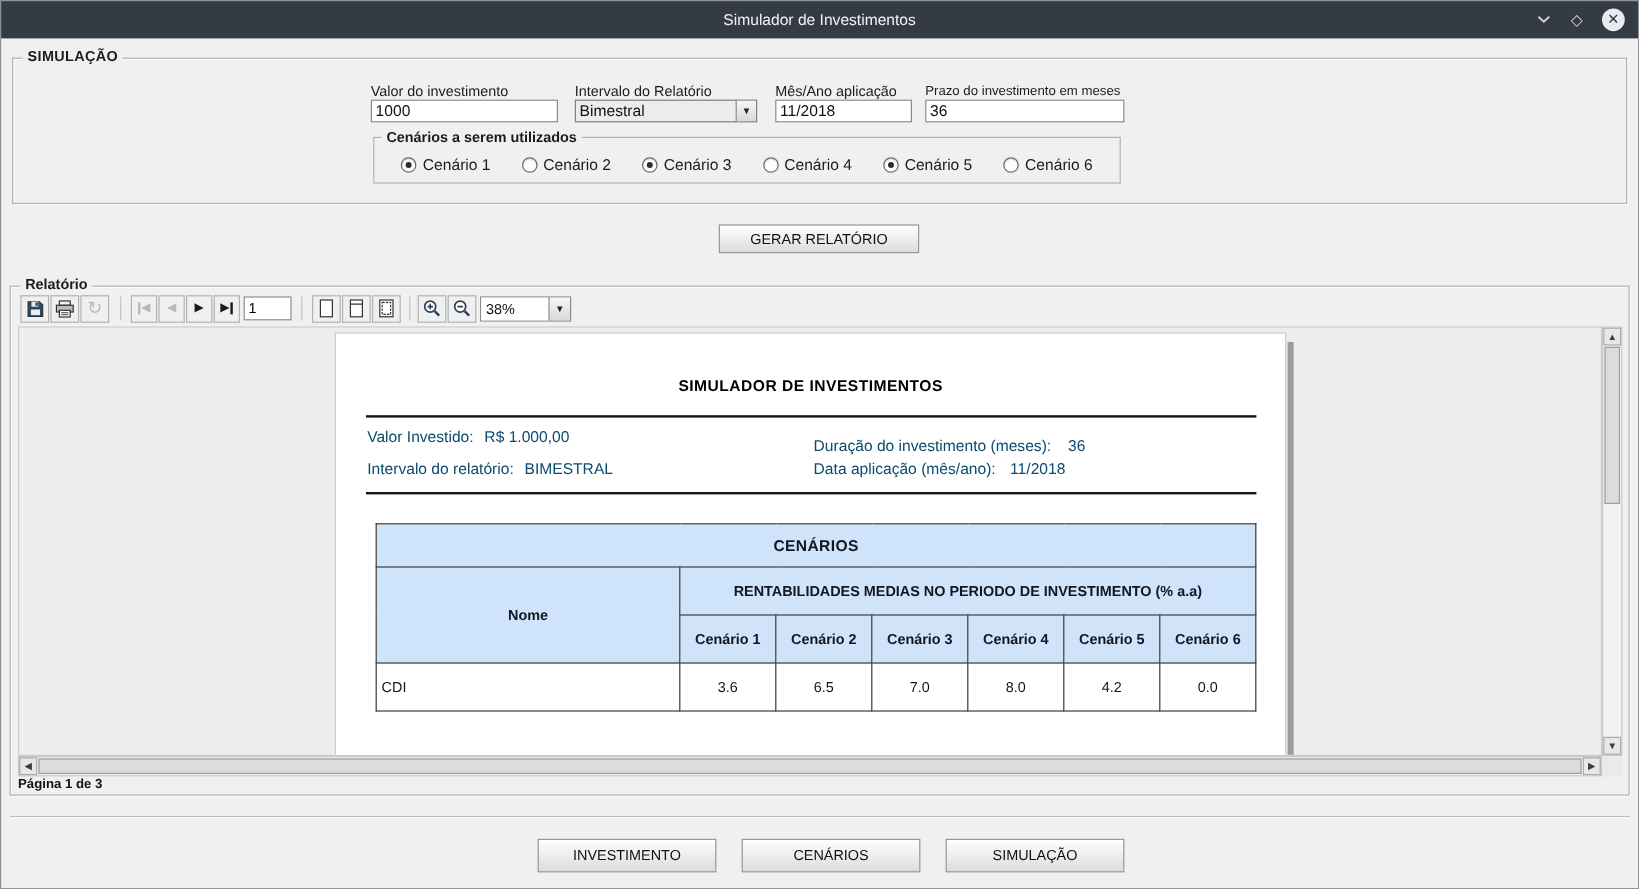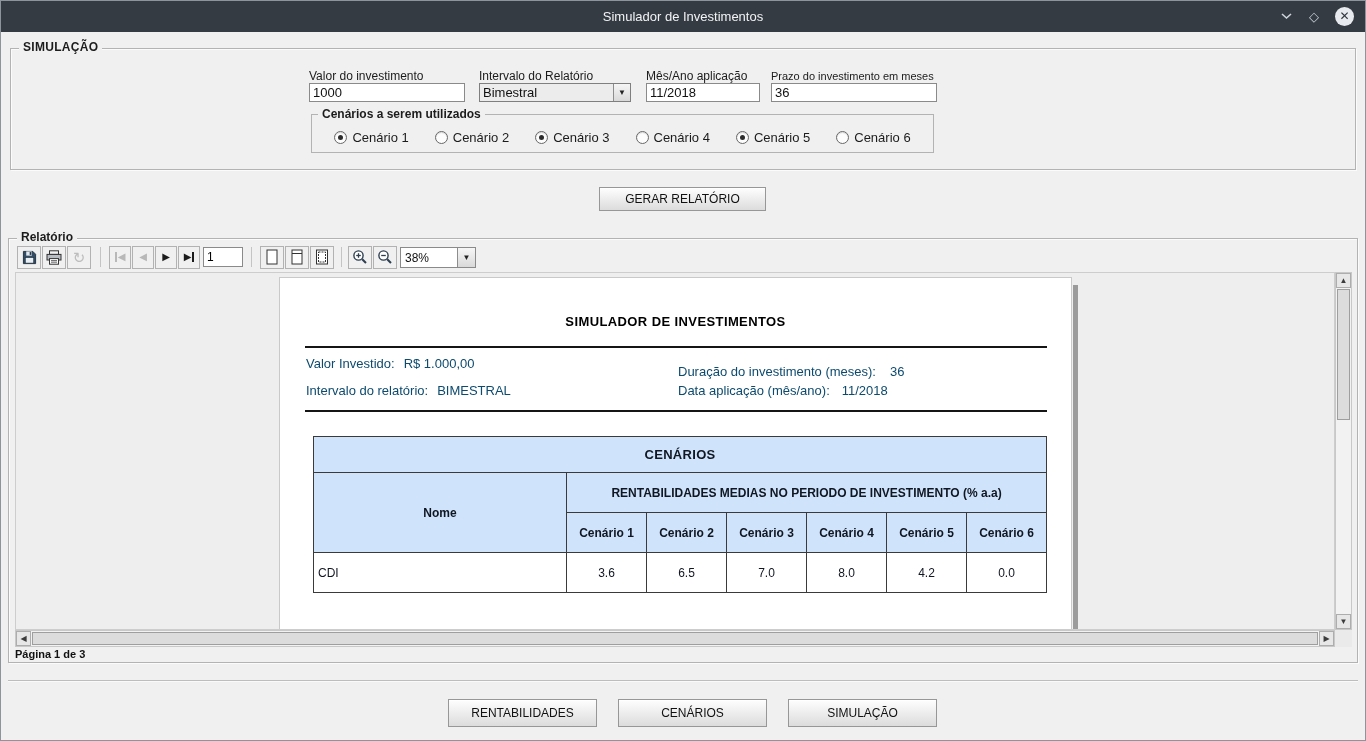--- a/index.html
+++ b/index.html
@@ -347,15 +347,15 @@
     <div class="scroll-btn left">◀</div>
     <div class="hthumb"></div>
     <div class="scroll-btn right">▶</div>
   </div>
   <div class="scroll-corner"></div>
 
   <div class="status-bar">Página 1 de 3</div>
 </div>
 
 <div class="bottom-sep"></div>
-<button class="push-btn bottom-btn" id="btn-investimentos">RENTABILIDADES</button>
+<button class="push-btn bottom-btn" id="btn-investimentos">INVESTIMENTO</button>
 <button class="push-btn bottom-btn" id="btn-cenarios">CENÁRIOS</button>
 <button class="push-btn bottom-btn" id="btn-simulacao">SIMULAÇÃO</button>
 
 </body></html>

